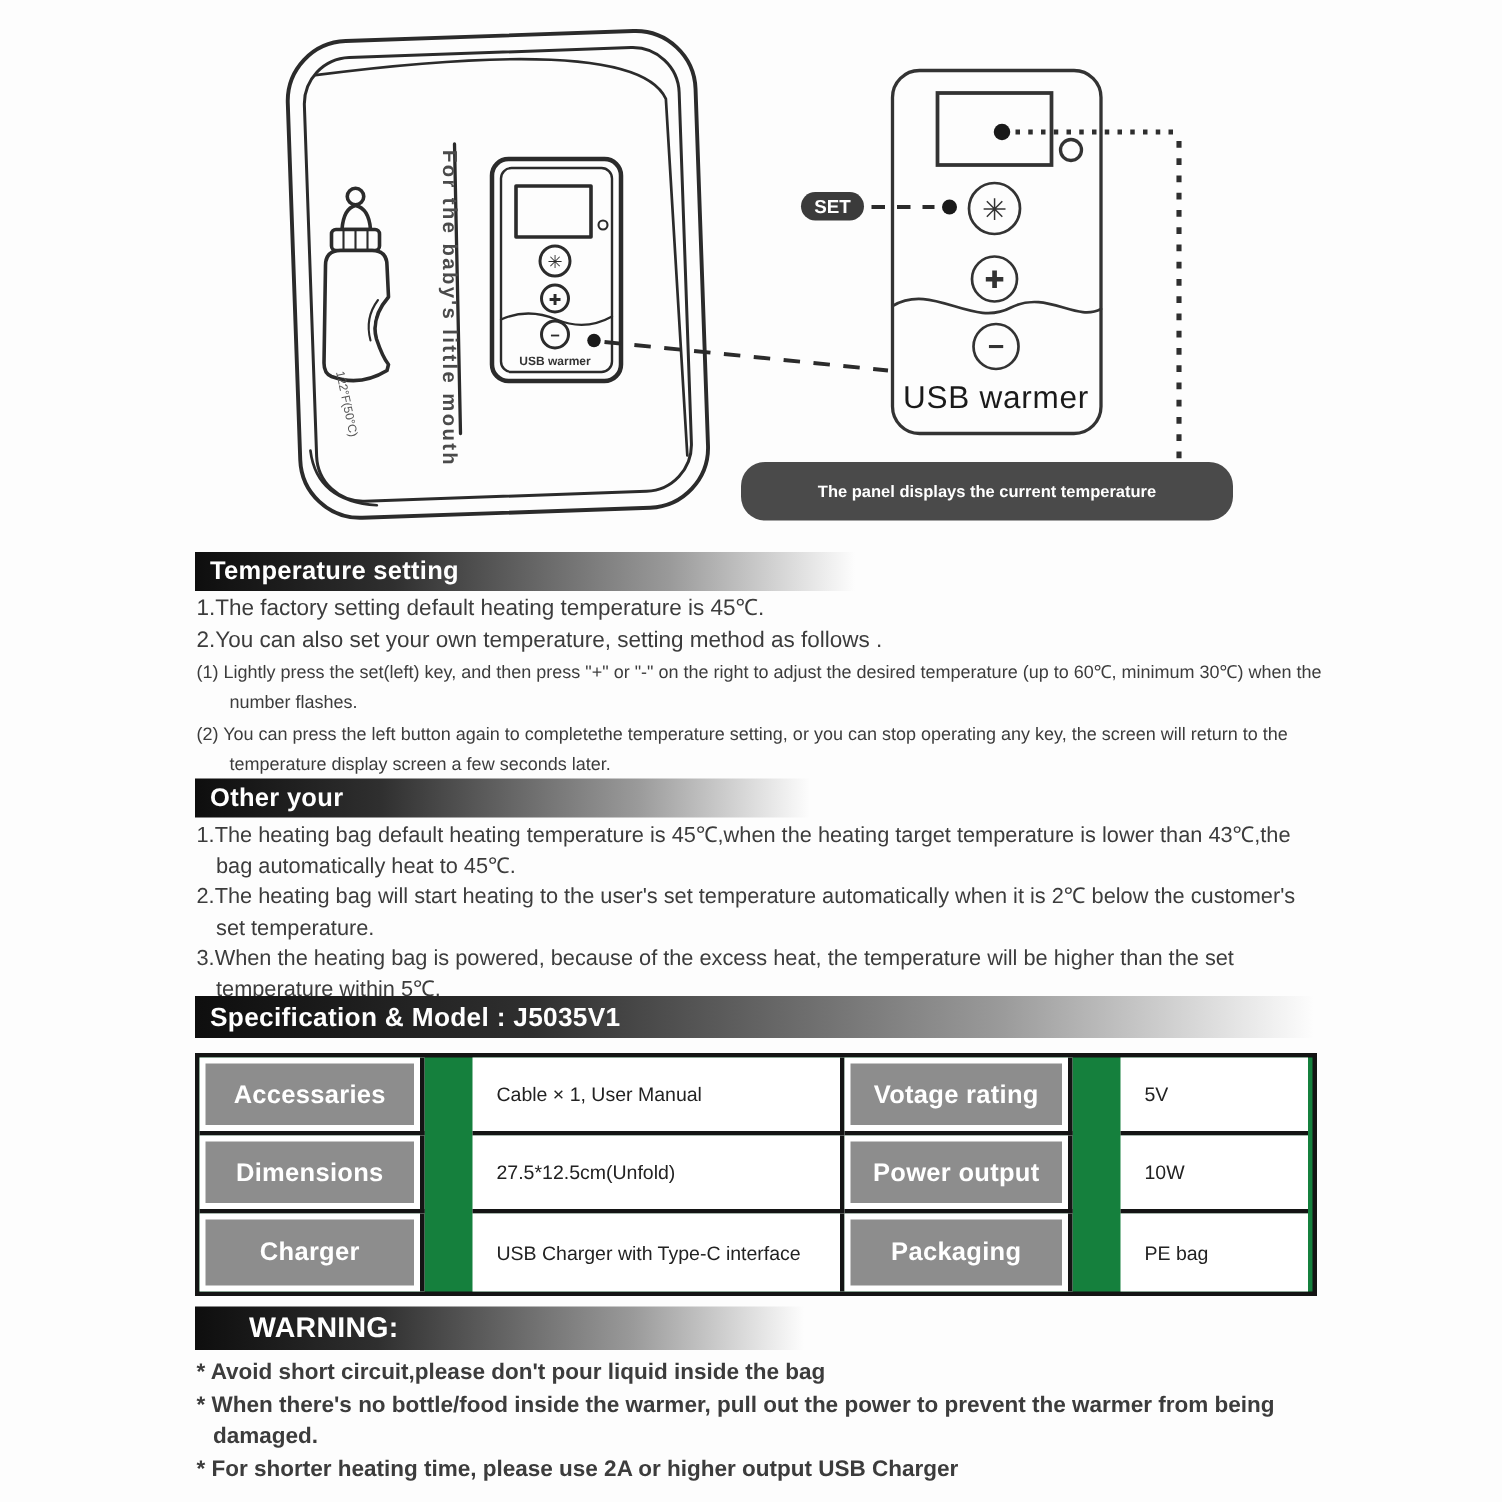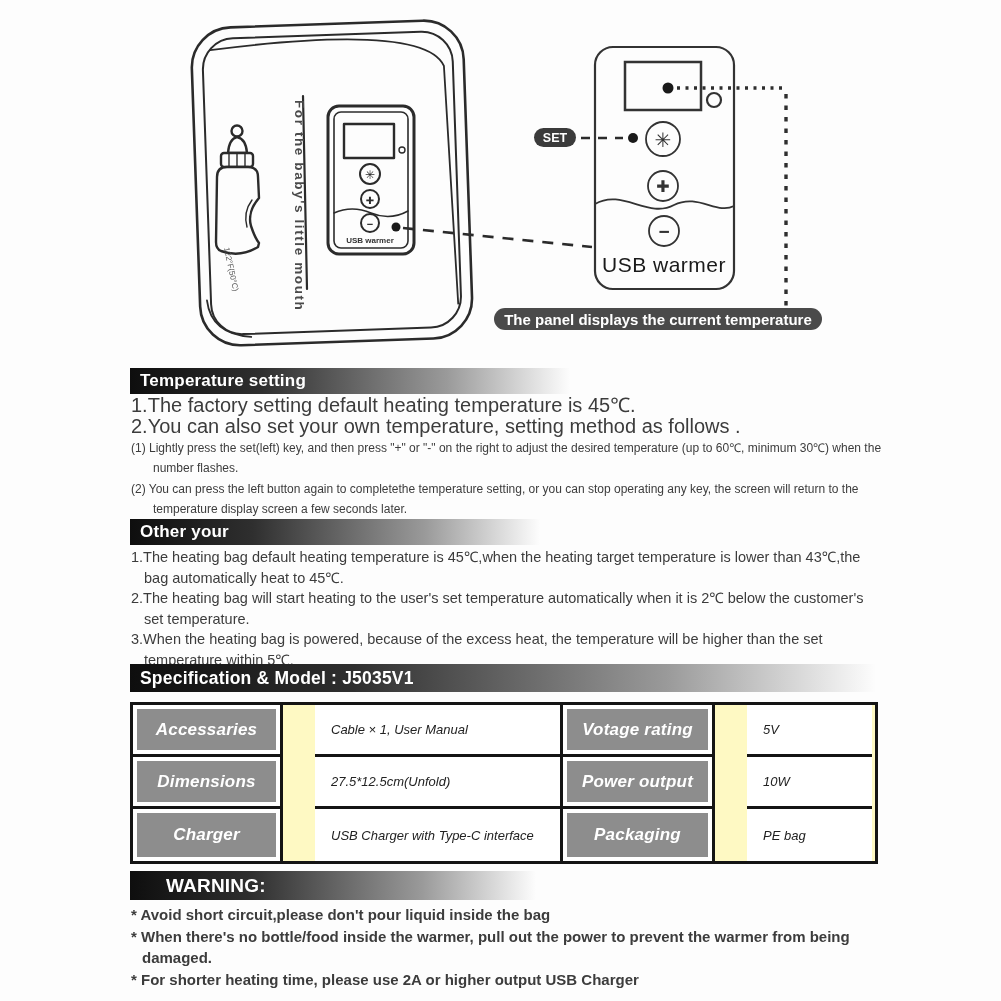--- a/index.html
+++ b/index.html
@@ -13,49 +13,49 @@
   }
   html,body{margin:0;padding:0;}
   body{
     width:1001px;height:1001px;position:relative;background:#fdfdfd;
     font-family:"Liberation Sans", sans-serif;color:var(--text);
     overflow:hidden;
   }
   svg text{font-family:"Liberation Sans", sans-serif;}
   .illustration{position:absolute;left:0;top:0;}
   .banner{
-    position:absolute;left:494px;top:308px;width:328px;height:22px;
+    position:absolute;left:494px;top:308px;width:328px;height:39px;
     background:var(--banner-bg);border-radius:16px;
     display:flex;align-items:center;justify-content:center;
-    color:#fff;font-weight:bold;font-size:15px;white-space:nowrap;
+    color:#fff;font-weight:bold;font-size:11px;white-space:nowrap;
   }
   .section-bar{
     position:absolute;left:130px;height:26px;
     background:linear-gradient(90deg, var(--bar-dark) 0%, #2f2f2f 30%, #9a9a9a 72%, rgba(253,253,253,0) 100%);
     color:#fff;font-weight:bold;font-size:17px;
     display:flex;align-items:center;padding-left:10px;box-sizing:border-box;
     letter-spacing:.2px;
   }
   #bar-temp{top:368px;width:440px;}
   #bar-other{top:519px;width:410px;}
   #bar-spec{top:664px;width:746px;height:28px;font-size:17.5px;text-align:right;}
   #bar-warning{top:871px;width:406px;height:29px;font-size:19px;padding-left:36px;}
   .text-block{position:absolute;left:131px;color:#3c3c3c;}
   #temp-block{top:395px;width:756px;}
-  #temp-block .item{font-size:20px;line-height:21px;}
+  #temp-block .item{font-size:15px;line-height:21px;}
   #temp-block .sub-item{font-size:12px;line-height:19.5px;padding-left:22px;text-indent:-22px;margin-top:2px;}
   #other-block{top:547px;width:752px;}
   #other-block .item{font-size:14.5px;line-height:20.5px;padding-left:13px;text-indent:-13px;}
   #warn-block{top:904px;width:752px;}
   #warn-block .item{font-size:15px;line-height:21.5px;padding-left:11px;text-indent:-11px;font-weight:bold;}
   .spec-table{
     position:absolute;left:130px;top:702px;width:748px;
     border:3px solid var(--table-border);
     display:grid;grid-template-columns:150px 280px 152px 157px;
-    grid-auto-rows:52px;background:#fef9c3;box-sizing:border-box;font-style:italic;
+    grid-auto-rows:52px;background:#15803d;box-sizing:border-box;
   }
   .cell{box-sizing:border-box;border-right:3px solid var(--table-border);border-bottom:3px solid var(--table-border);background:#fff;}
   .cell.last-col{border-right:none;}
   .cell.last-row{border-bottom:none;}
   .label-cell{padding:4px;}
   .label-fill{
     background:var(--table-header-bg);height:100%;
     display:flex;align-items:center;justify-content:center;
     color:#fff;font-weight:bold;font-size:17px;letter-spacing:.2px;
   }

